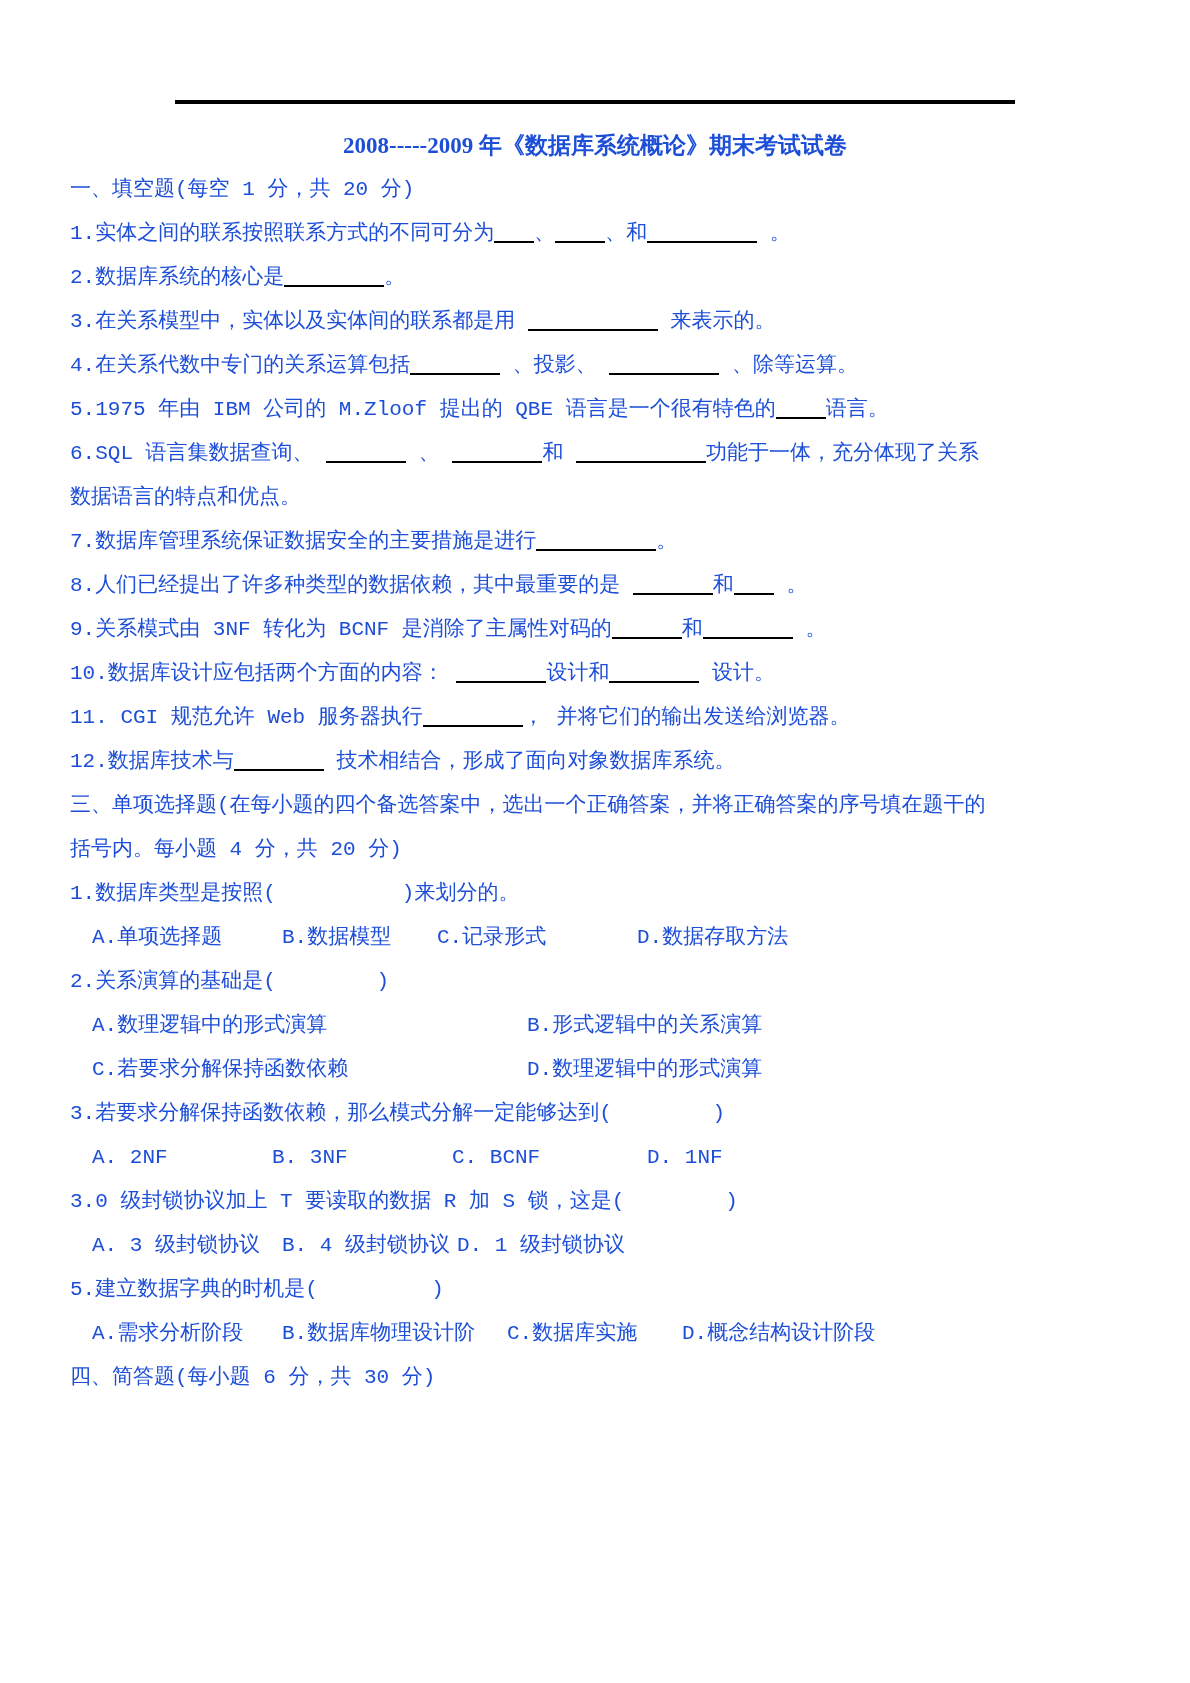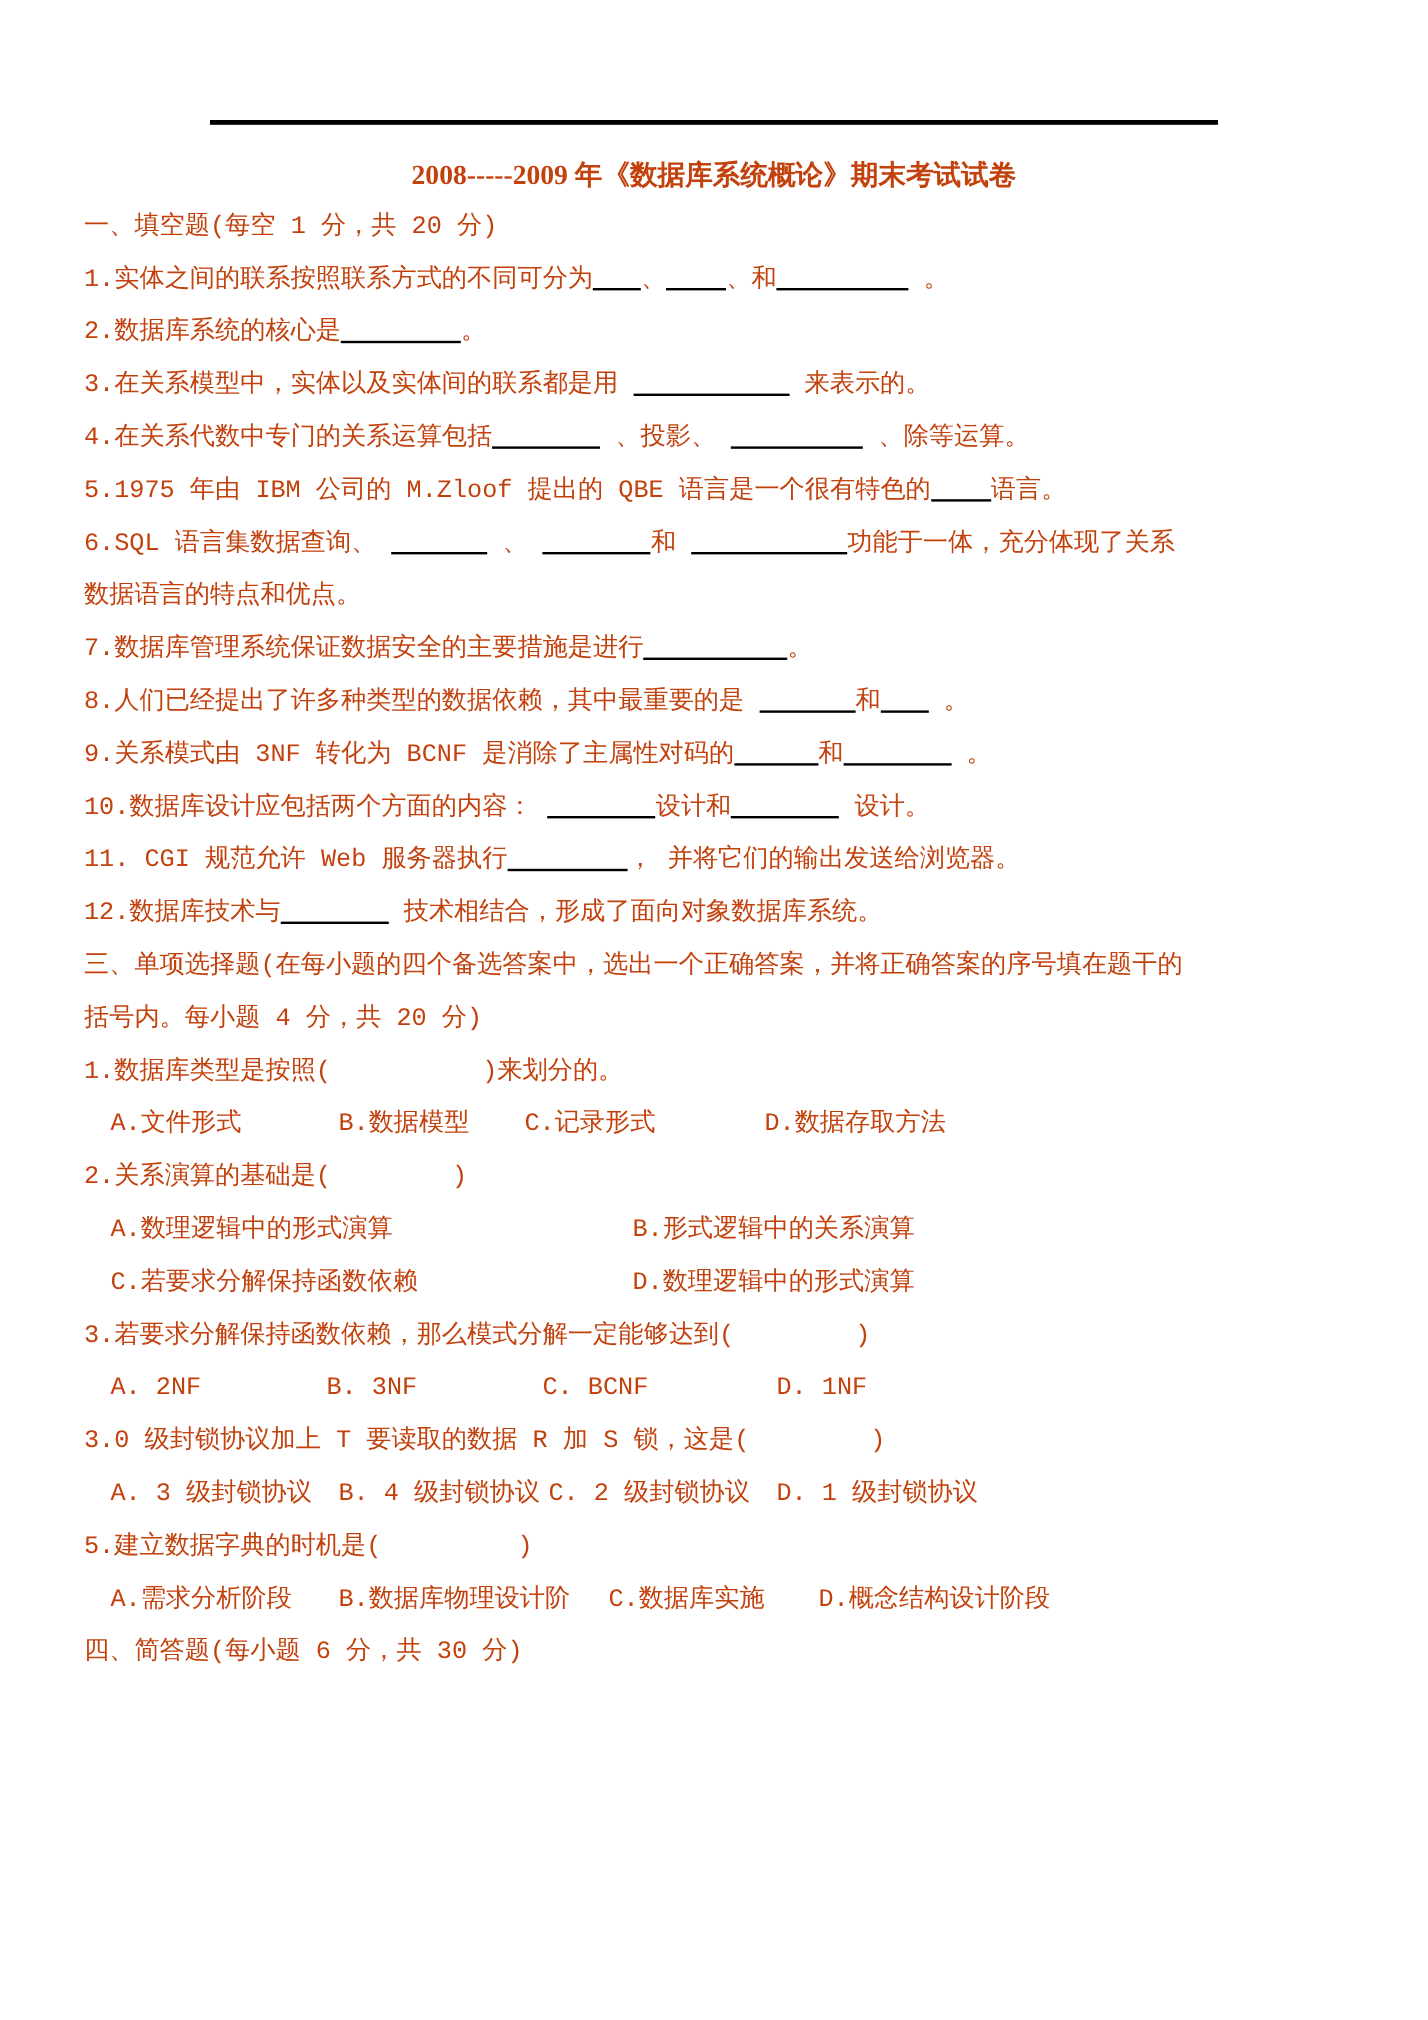--- a/index.html
+++ b/index.html
@@ -1,19 +1,19 @@
 <!DOCTYPE html>
 <html><head>
 <meta charset="utf-8">
 <style>
   html,body{margin:0;padding:0;background:#ffffff;}
   .page{
     position:relative;
     width:1190px;height:1683px;
-    background:#ffffff;color:#c2410c;
+    background:#ffffff;color:#1d4ed8;
     font-family:"Liberation Serif","DejaVu Serif",serif;
     font-size:21px;
     overflow:hidden;
   }
   .top-rule{
     position:absolute;left:175px;top:100px;
     width:840px;height:4px;background:#000000;
   }
   .title{
     margin:0;padding:130px 0 0 0;
@@ -63,21 +63,21 @@
     <div class="line">9.关系模式由 3NF 转化为 BCNF 是消除了主属性对码的<span class="blank" style="width:70px"></span>和<span class="blank" style="width:90px"></span> 。</div>
     <div class="line">10.数据库设计应包括两个方面的内容： <span class="blank" style="width:90px"></span>设计和<span class="blank" style="width:90px"></span> 设计。</div>
     <div class="line">11. CGI 规范允许 Web 服务器执行<span class="blank" style="width:100px"></span>， 并将它们的输出发送给浏览器。</div>
     <div class="line">12.数据库技术与<span class="blank" style="width:90px"></span> 技术相结合，形成了面向对象数据库系统。</div>
 
     <div class="line">三、单项选择题(在每小题的四个备选答案中，选出一个正确答案，并将正确答案的序号填在题干的</div>
     <div class="line">括号内。每小题 4 分，共 20 分)</div>
 
     <div class="line">1.数据库类型是按照(          )来划分的。</div>
     <div class="line options">
-      <span class="opt" style="width:190px">A.文件形式</span>
+      <span class="opt" style="width:190px">A.单项选择题</span>
       <span class="opt" style="width:155px">B.数据模型</span>
       <span class="opt" style="width:200px">C.记录形式</span>
       <span class="opt">D.数据存取方法</span>
     </div>
 
     <div class="line">2.关系演算的基础是(        )</div>
     <div class="line options">
       <span class="opt" style="width:435px">A.数理逻辑中的形式演算</span>
       <span class="opt">B.形式逻辑中的关系演算</span>
     </div>
@@ -91,21 +91,20 @@
       <span class="opt" style="width:180px">A. 2NF</span>
       <span class="opt" style="width:180px">B. 3NF</span>
       <span class="opt" style="width:195px">C. BCNF</span>
       <span class="opt">D. 1NF</span>
     </div>
 
     <div class="line">3.0 级封锁协议加上 T 要读取的数据 R 加 S 锁，这是(        )</div>
     <div class="line options">
       <span class="opt" style="width:190px">A. 3 级封锁协议</span>
       <span class="opt" style="width:175px">B. 4 级封锁协议</span>
-      <span class="opt" style="width:190px">C. 2 级封锁协议</span>
       <span class="opt">D. 1 级封锁协议</span>
     </div>
 
     <div class="line">5.建立数据字典的时机是(         )</div>
     <div class="line options">
       <span class="opt" style="width:190px">A.需求分析阶段</span>
       <span class="opt" style="width:225px">B.数据库物理设计阶</span>
       <span class="opt" style="width:175px">C.数据库实施</span>
       <span class="opt">D.概念结构设计阶段</span>
     </div>

